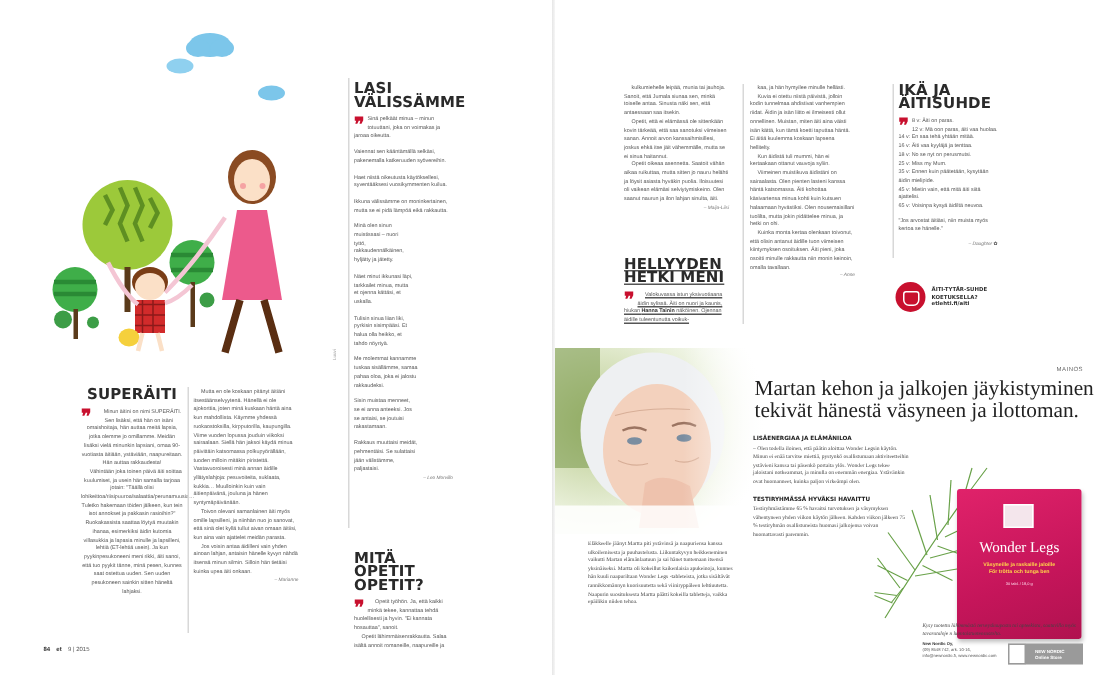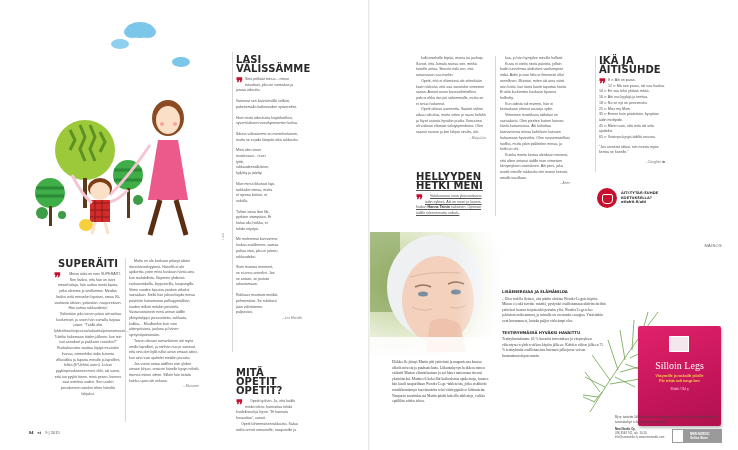--- a/index.html
+++ b/index.html
@@ -214,41 +214,42 @@
       <path d="M45 55 q8 -4 16 0 M78 52 q8 -4 16 0" stroke="#9b7461" stroke-width="1.5" fill="none"></path>
       <ellipse cx="53" cy="62" rx="5" ry="2.5" fill="#7a8da0"></ellipse>
       <ellipse cx="86" cy="60" rx="5" ry="2.5" fill="#7a8da0"></ellipse>
       <path d="M40 45 q20 -6 50 -4 M42 75 q10 5 20 2 M80 75 q8 3 16 -2" stroke="#d7ae97" stroke-width="0.8" fill="none"></path>
       <path d="M60 90 q12 -8 30 2 l6 28 l-40 0 z" fill="#eec2ad"></path>
       <rect x="0" y="105" width="142" height="19" fill="#fff" opacity="0.85"></rect>
       <rect width="142" height="124" fill="url(#fade)"></rect>
     </svg>
 
     <div class="mainos">MAINOS</div>
+    <div class="ad-headline">Martan kehon ja jalkojen jäykistyminen tekivät hänestä väsyneen ja ilottoman.</div>
 
     <div class="ad-text" style="left:22px; top:128px; width:102px;">Eläkkeelle jäänyt Martta piti ystävinsä ja naapuriensa kanssa ulkoilemisesta ja puuhastelusta. Liikuntakyvyn heikkeneminen vaikutti Martan elämänlaatuun ja sai hänet tuntemaan itsensä yksinäiseksi. Martta oli kokeillut kaikenlaisia apukeinoja, kunnes hän kuuli naapuriltaan Wonder Legs -tableteista, jotka sisältävät rannikkomännyn kuorisuutetta sekä viiniryppäleen lehtiuutetta. Naapurin suosituksesta Martta päätti kokeilla tabletteja, vaikka epäilikin niiden tehoa.</div>
 
     <div class="ad-text" style="left:132px; top:55px; width:104px;">
       <div class="ad-sub">LISÄENERGIAA JA ELÄMÄNILOA</div>
       <div>– Olen todella iloinen, että päätin aloittaa Wonder Legsin käytön. Minun ei enää tarvitse miettiä, pystynkö osallistumaan aktiviteetteihin ystävieni kanssa tai päsenkö portaita ylös. Wonder Legs tekee jaloistani notkeammat, ja minulla on enemmän energiaa. Ystävänkin ovat huomanneet, kuinka paljon virkeämpi olen.</div>
       <div class="ad-sub" style="margin-top:5px">TESTIRYHMÄSSÄ HYVÄKSI HAVAITTU</div>
       <div>Testiryhmästämme 65 % havaitsi turvotuksen ja väsymyksen vähentyneen yhden viikon käytön jälkeen. Kahden viikon jälkeen 75 % testiryhmän osallistuneista huomasi jalkojensa voivan huomattavasti paremmin.</div>
     </div>
 
     <svg class="pine" viewBox="0 0 80 125">
       <g stroke="#6aa24a" stroke-width="0.8" fill="none">
         <path d="M10 120 Q40 70 78 20"></path>
         <path d="M20 100 l-15 -20 M25 95 l-20 -10 M30 88 l-18 -25 M38 78 l-10 -30 M45 68 l-5 -30 M52 58 l2 -30 M60 48 l8 -28 M30 92 l30 -5 M40 80 l30 -8 M50 66 l25 -12"></path>
         <path d="M15 110 l-12 -5 M18 105 l-15 -2 M22 100 l-8 10 M35 85 l20 10 M45 72 l22 8"></path>
       </g>
     </svg>
 
     <div class="product">
       <div class="brand-logo"></div>
-      <div class="name">Silloin Legs</div>
+      <div class="name">Wonder Legs</div>
       <div class="tag">
         <div>Väsyneille ja raskaille jaloille</div>
         <div>För trötta och tunga ben</div>
       </div>
       <div class="small">30 tabl. / 18,0 g</div>
     </div>
 
     <div class="ad-footer-italic">Kysy tuotetta lähimmästä terveyskaupasta tai apteekista, saatavilla myös tavarataloje n luontaistuoteosastolta.</div>
     <div class="ad-contact">
       <b>New Nordic Oy,</b><br>

